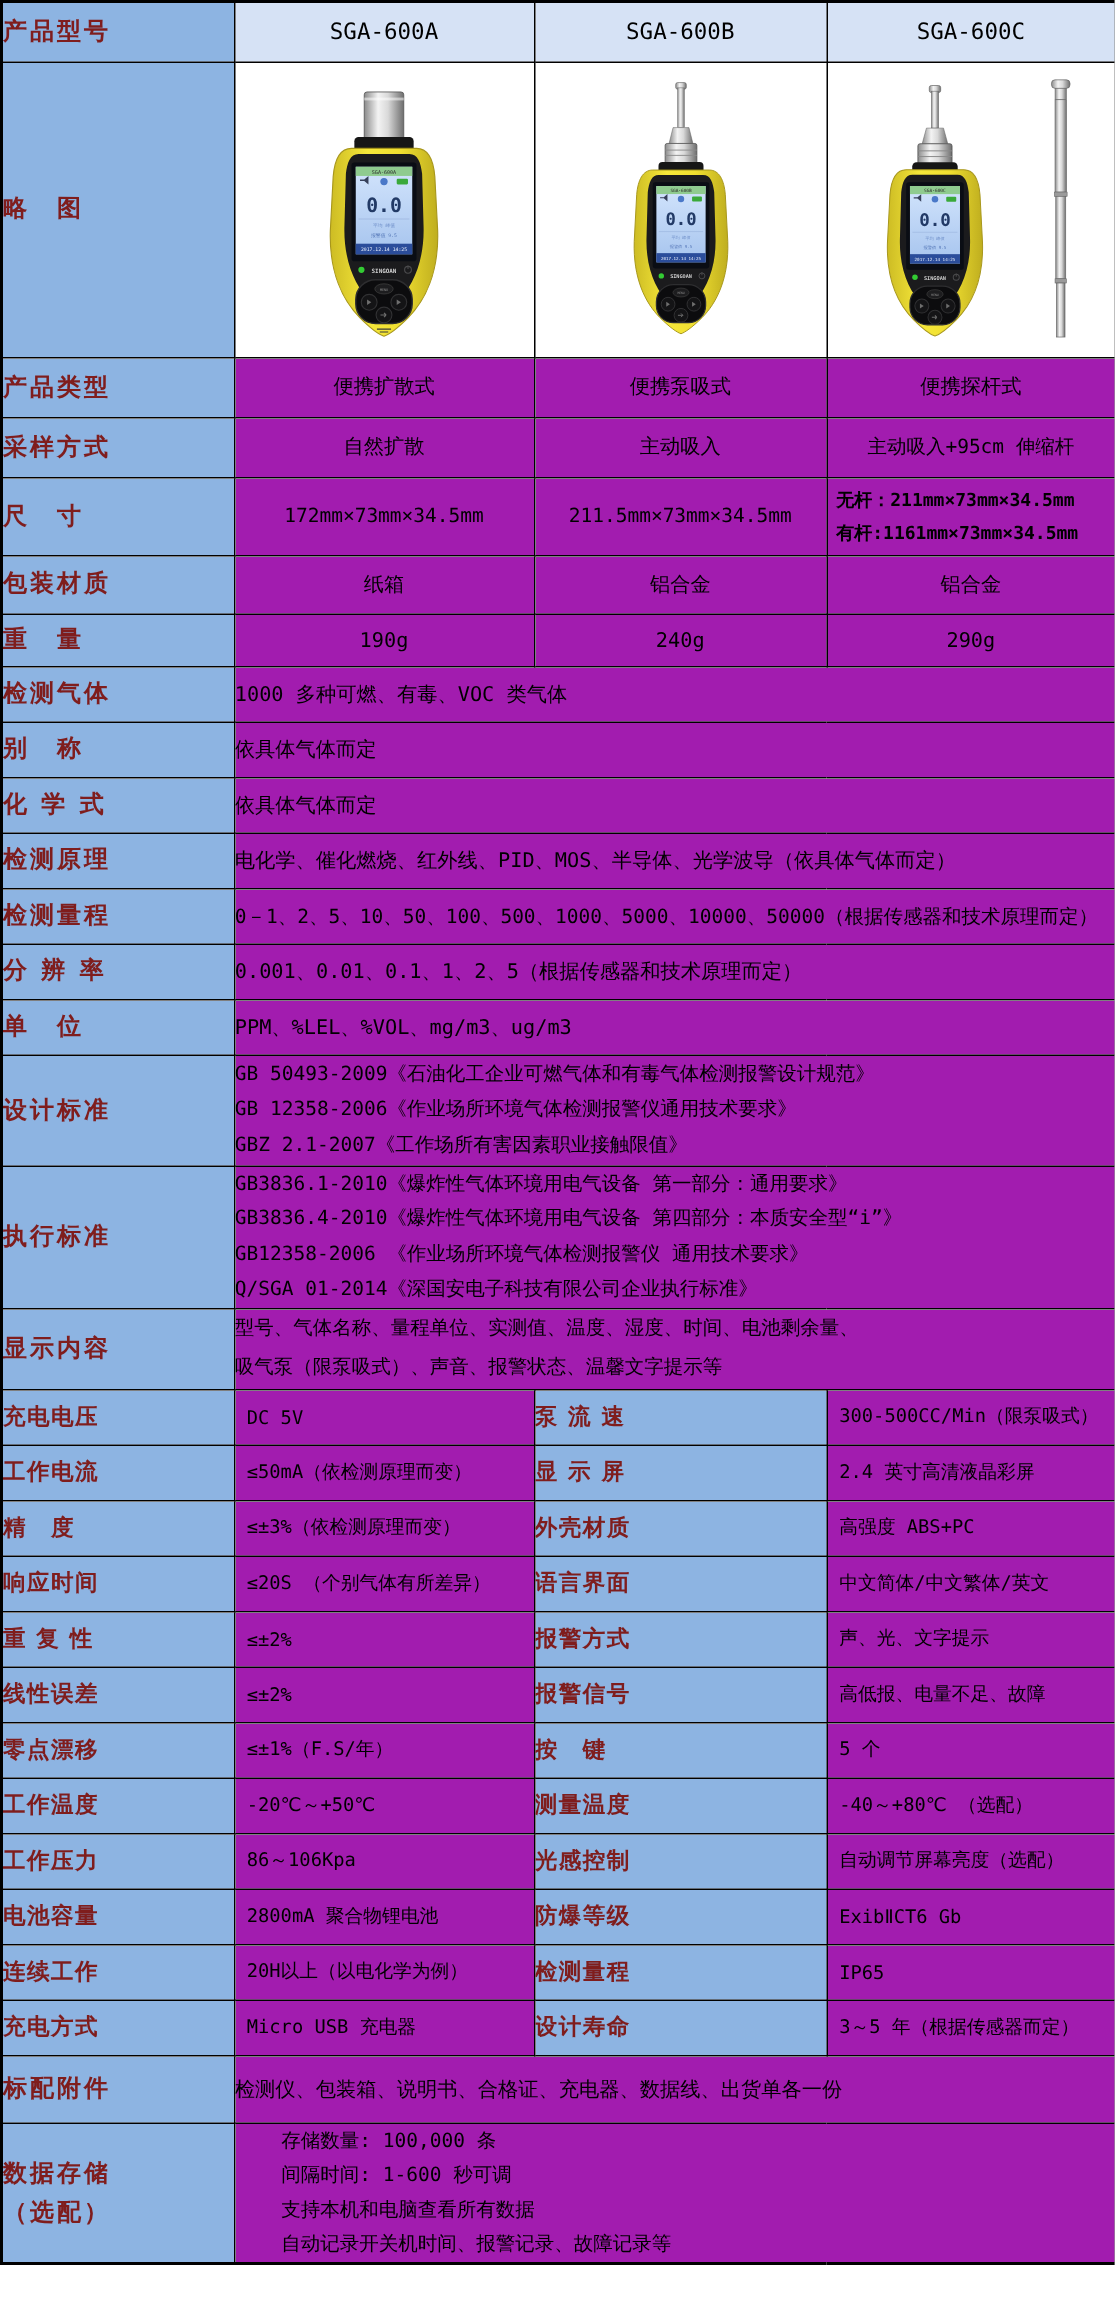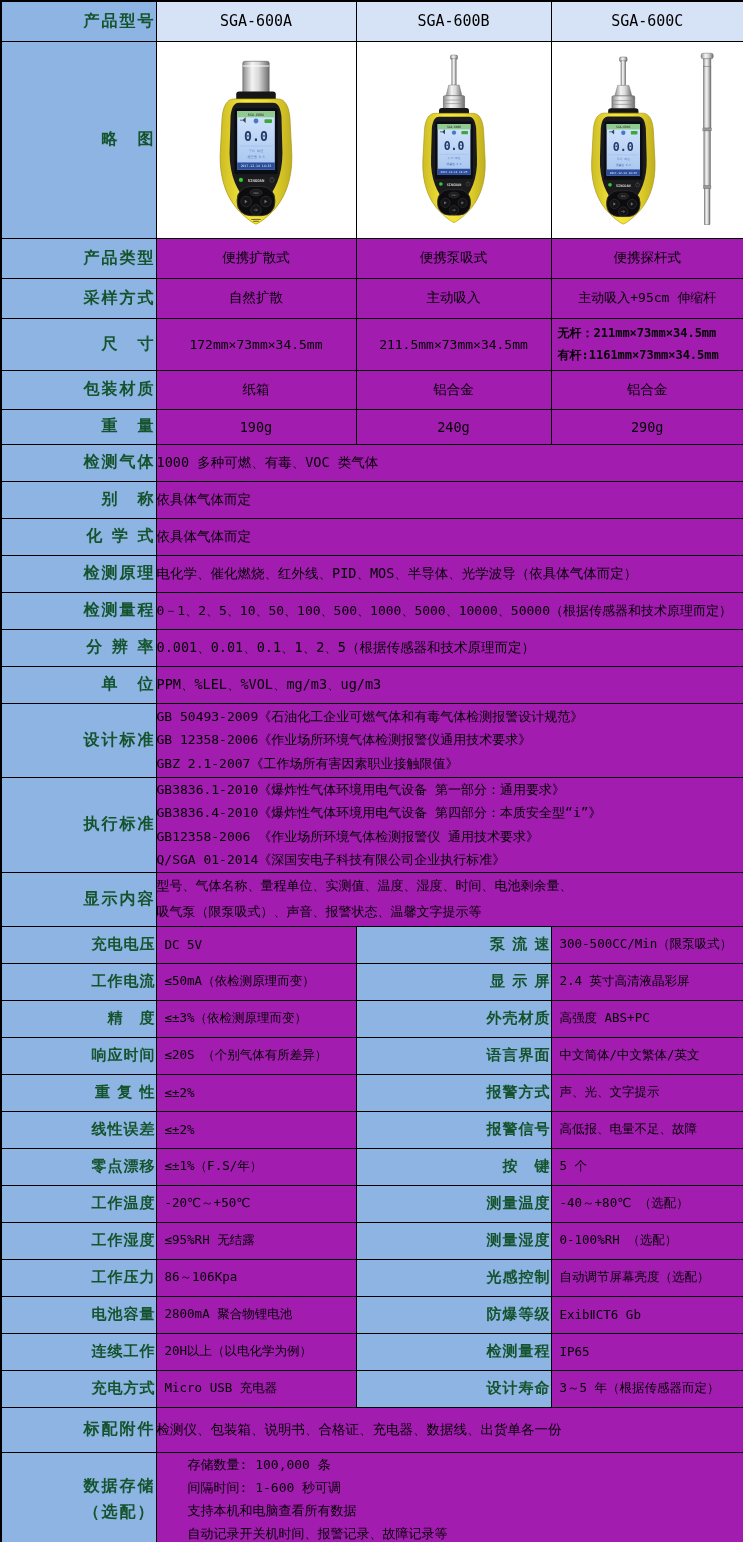--- a/index.html
+++ b/index.html
@@ -5,43 +5,43 @@
   html,body{margin:0;padding:0;background:#fff;}
   .page{width:743px;}
   table.spec{
     width:743px; border-collapse:collapse; table-layout:fixed;
     border:2px solid #000;
     font-family:"DejaVu Sans","Liberation Sans",sans-serif;
   }
   table.spec td{border:1px solid #000; overflow:hidden; padding:0; vertical-align:middle;}
   
   .lbl{
-    background:#8DB4E2; text-align:right; font-weight:bold;
-    font-size:16px; color:#14532d; letter-spacing:2px;
+    background:#8DB4E2; text-align:left; font-weight:bold;
+    font-size:16px; color:#7f1d1d; letter-spacing:2px;
     font-family:"DejaVu Sans","Liberation Sans",sans-serif;
   }
   .lbl.sm{font-size:15px; letter-spacing:1px;}
   .hdr{
     background:#D6E2F5; text-align:center; font-size:15px;
     font-family:"DejaVu Sans Mono","Liberation Mono",monospace;
   }
   .val{
     background:#a21caf; font-size:13.5px; text-align:left; padding-left:10px;
     font-family:"DejaVu Sans Mono","DejaVu Sans",monospace;
     white-space:nowrap;
   }
   .val.ctr{text-align:center; padding-left:0;}
   .val.tight{font-size:13px;}
   .val.dual{font-size:12.5px; padding-left:8px;}
   .val.dim{font-size:12px; padding-left:6px; line-height:22px;font-weight:bold;}
   .img-cell{background:#ffffff; text-align:center; vertical-align:middle;}
   .line{line-height:23.5px; white-space:nowrap;}
   .line.wide{line-height:26px;}
   .store-line{line-height:23px; white-space:nowrap;margin-left:31px;}
-  .lbl .l2{display:block; line-height:26px;margin-left:16px;}
+  .lbl .l2{display:block; line-height:26px;}
   
   .rh-head{height:40px}
   .rh-sketch{height:197px}
   .rh-40{height:40px}
   .rh-size{height:52px}
   .rh-39{height:39px}
   .rh-35{height:35px}
   .rh-spec{height:37px}
   .rh-design{height:74px}
   .rh-exec{height:95px}
@@ -402,26 +402,20 @@
   <td class="lbl sm">按　键</td>
   <td class="val dual">5 个</td>
 </tr>
 <tr class="rh-spec">
   <td class="lbl sm">工作温度</td>
   <td class="val dual">-20℃～+50℃</td>
   <td class="lbl sm">测量温度</td>
   <td class="val dual">-40～+80℃ （选配）</td>
 </tr>
 <tr class="rh-spec">
-  <td class="lbl sm">工作湿度</td>
-  <td class="val dual">≤95%RH 无结露</td>
-  <td class="lbl sm">测量湿度</td>
-  <td class="val dual">0-100%RH （选配）</td>
-</tr>
-<tr class="rh-spec">
   <td class="lbl sm">工作压力</td>
   <td class="val dual">86～106Kpa</td>
   <td class="lbl sm">光感控制</td>
   <td class="val dual">自动调节屏幕亮度（选配）</td>
 </tr>
 <tr class="rh-spec">
   <td class="lbl sm">电池容量</td>
   <td class="val dual">2800mA 聚合物锂电池</td>
   <td class="lbl sm">防爆等级</td>
   <td class="val dual">ExibⅡCT6 Gb</td>

